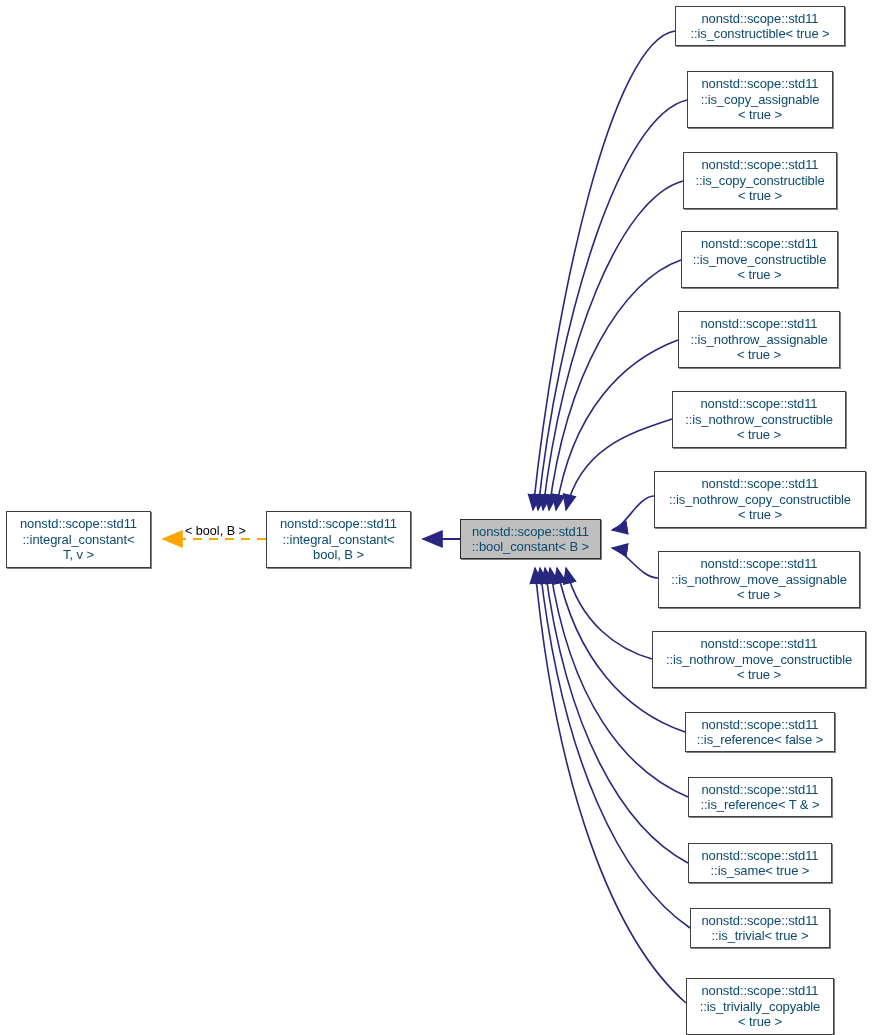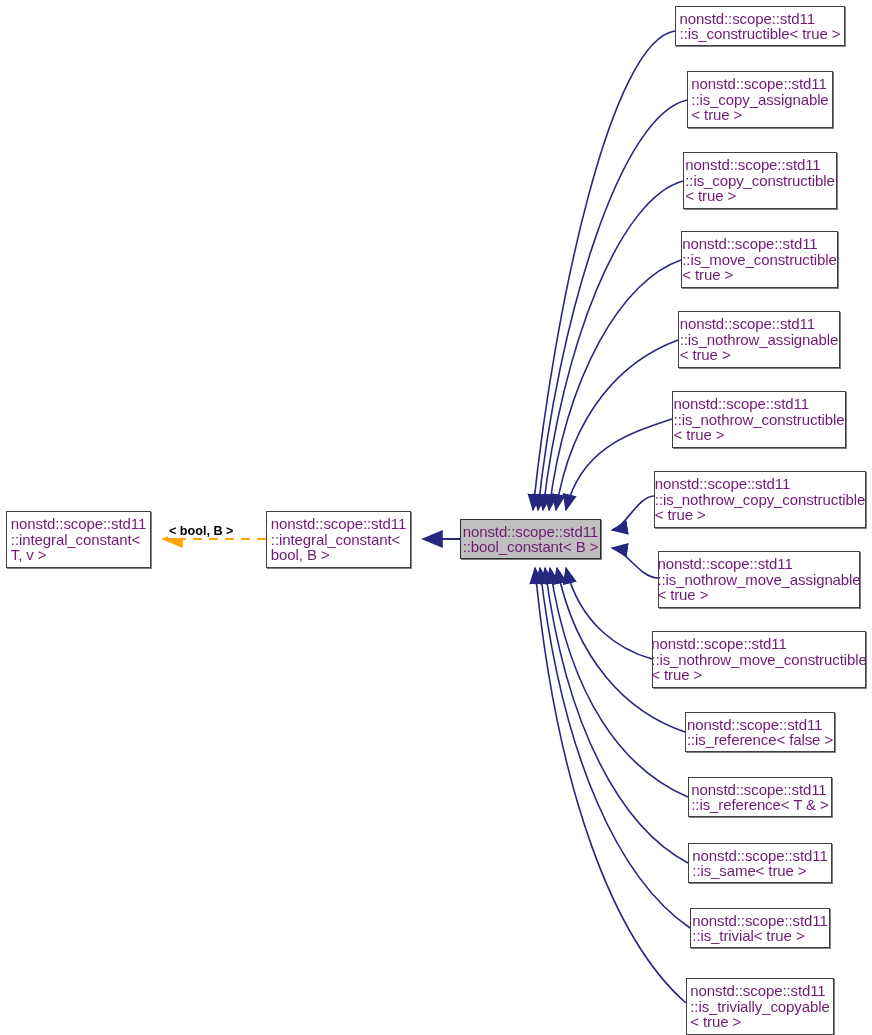--- a/index.html
+++ b/index.html
@@ -28,24 +28,24 @@
   }
   .node {
     position: absolute;
     box-sizing: border-box;
     background: #ffffff;
     border: 1px solid #404040;
     box-shadow: 1px 1px 0 0 #808080;
     display: flex;
     align-items: center;
     justify-content: center;
-    text-align: left;
-    font-size: 15px;
+    text-align: center;
+    font-size: 13px;
     line-height: 15.5px;
-    color: #701a75;
+    color: #0c4a6e;
     letter-spacing: -0.1px;
     white-space: pre-line;
     z-index: 3;
   }
   .node.current {
     background: #bfbfbf;
     border: 1px solid #2b2b2b;
   }
   .edge-label {
     position: absolute;
@@ -180,15 +180,15 @@
   <div class="node" style="left:688px; top:843px; width:144px; height:40px;">nonstd::scope::std11
 ::is_same&lt; true &gt;</div>
 
   <div class="node" style="left:690px; top:908px; width:140px; height:40px;">nonstd::scope::std11
 ::is_trivial&lt; true &gt;</div>
 
   <div class="node" style="left:686px; top:978px; width:148px; height:57px;">nonstd::scope::std11
 ::is_trivially_copyable
 &lt; true &gt;</div>
 
-  <div class="edge-label" style="left:168px; top:524px;font-weight:bold;">&lt; bool, B &gt;</div>
+  <div class="edge-label" style="left:184px; top:524px;">&lt; bool, B &gt;</div>
 
 </div>
 
 </body></html>

